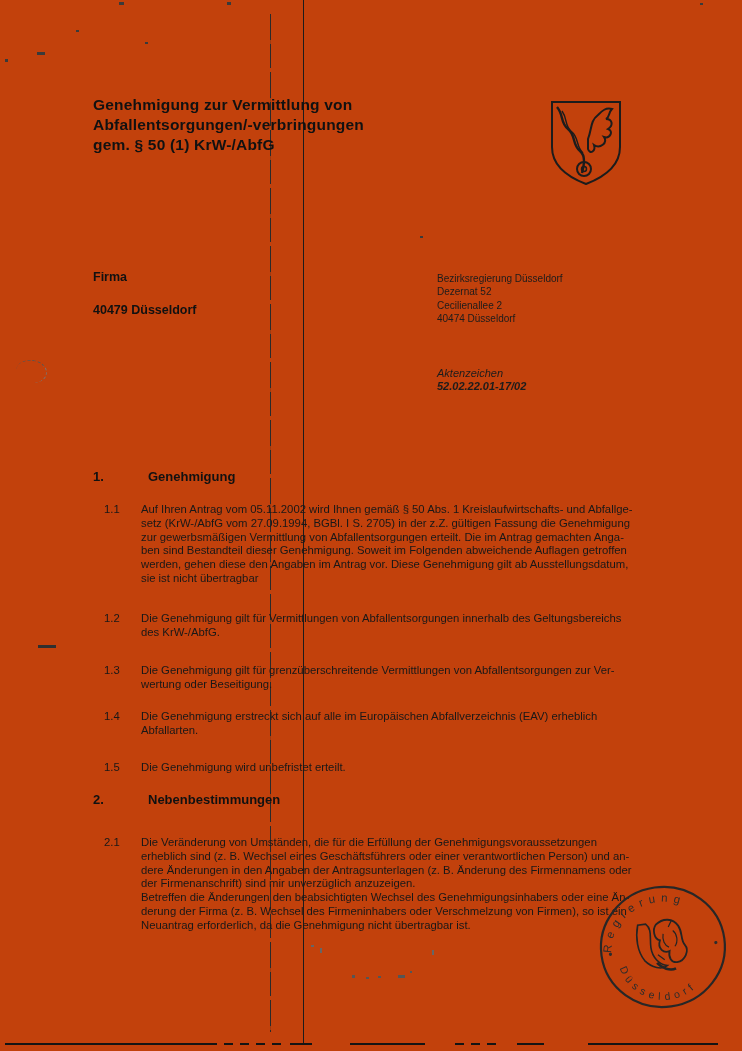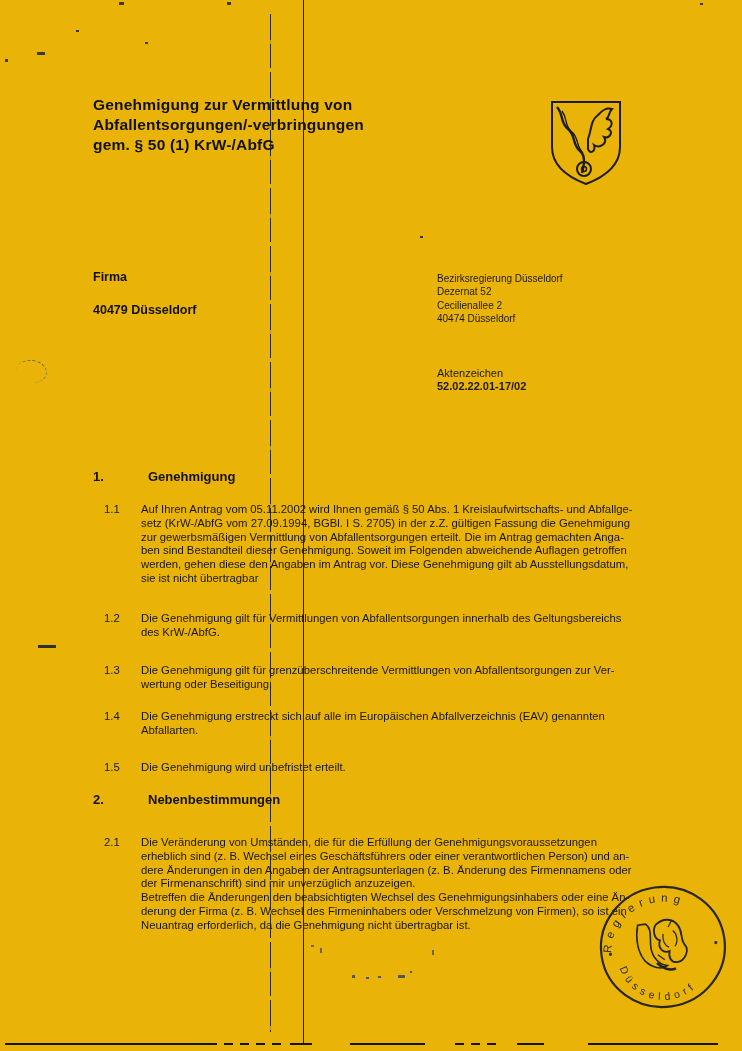--- a/index.html
+++ b/index.html
@@ -1,32 +1,32 @@
 <!DOCTYPE html>
 <html lang="de"><head>
 <meta charset="utf-8">
 <style>
   html,body{margin:0;padding:0;background:#9a9a9a;}
   .page{
     position:relative; width:742px; height:1051px; margin:0 auto;
-    background:#eab308; overflow:hidden;
+    background:#c2410c; overflow:hidden;
     font-family:"Liberation Sans", sans-serif; color:#151515;
   }
   
   .doc-title{
     position:absolute; left:93px; top:95px;
     font-size:15.5px; font-weight:bold; line-height:20px;
     white-space:pre-line; letter-spacing:.2px; color:#111;
   }
   .crest{ position:absolute; left:548px; top:99px; width:76px; height:88px; }
   
   .recipient{ position:absolute; left:93px; top:270px; font-size:12.5px; font-weight:bold; line-height:15.5px; color:#111;}
   .recipient .gap{ height:17px; }
   .authority{ position:absolute; left:437px; top:272px; font-size:10px; line-height:13.4px; color:#1c1c1c;}
-  .fileref{ position:absolute; left:437px; top:367px; font-size:11px; line-height:13.4px; color:#1c1c1c;}
+  .fileref{ position:absolute; left:437px; top:367px; font-size:11px; line-height:13.4px; color:#1c1c1c;font-style:italic;}
   .fileref .num{ font-weight:bold; }
   
   .sec-heading{ position:absolute; left:93px; font-size:13px; font-weight:bold; color:#111; }
   .sec-heading .no{ display:inline-block; width:55px; }
   .item{ position:absolute; left:104px; width:578px; font-size:11.3px; line-height:13.8px; color:#181818; }
   .item .no{ position:absolute; left:0; top:0; }
   .item .txt{ margin-left:37px; white-space:pre-line; }
   
   .vline{ position:absolute; width:1px; background:#1b1b1b; }
   .vline.broken{
@@ -102,21 +102,21 @@
     <div class="txt">Die Genehmigung gilt für Vermittlungen von Abfallentsorgungen innerhalb des Geltungsbereichs
 des KrW-/AbfG.</div>
   </div>
   <div class="item" style="top:664px;">
     <span class="no">1.3</span>
     <div class="txt">Die Genehmigung gilt für grenzüberschreitende Vermittlungen von Abfallentsorgungen zur Ver-
 wertung oder Beseitigung.</div>
   </div>
   <div class="item" style="top:710px;">
     <span class="no">1.4</span>
-    <div class="txt">Die Genehmigung erstreckt sich auf alle im Europäischen Abfallverzeichnis (EAV) genannten
+    <div class="txt">Die Genehmigung erstreckt sich auf alle im Europäischen Abfallverzeichnis (EAV) erheblich
 Abfallarten.</div>
   </div>
   <div class="item" style="top:761px;">
     <span class="no">1.5</span>
     <div class="txt">Die Genehmigung wird unbefristet erteilt.</div>
   </div>
 
   <div class="sec-heading" style="top:792px;">
     <span class="no">2.</span><span>Nebenbestimmungen</span>
   </div>

